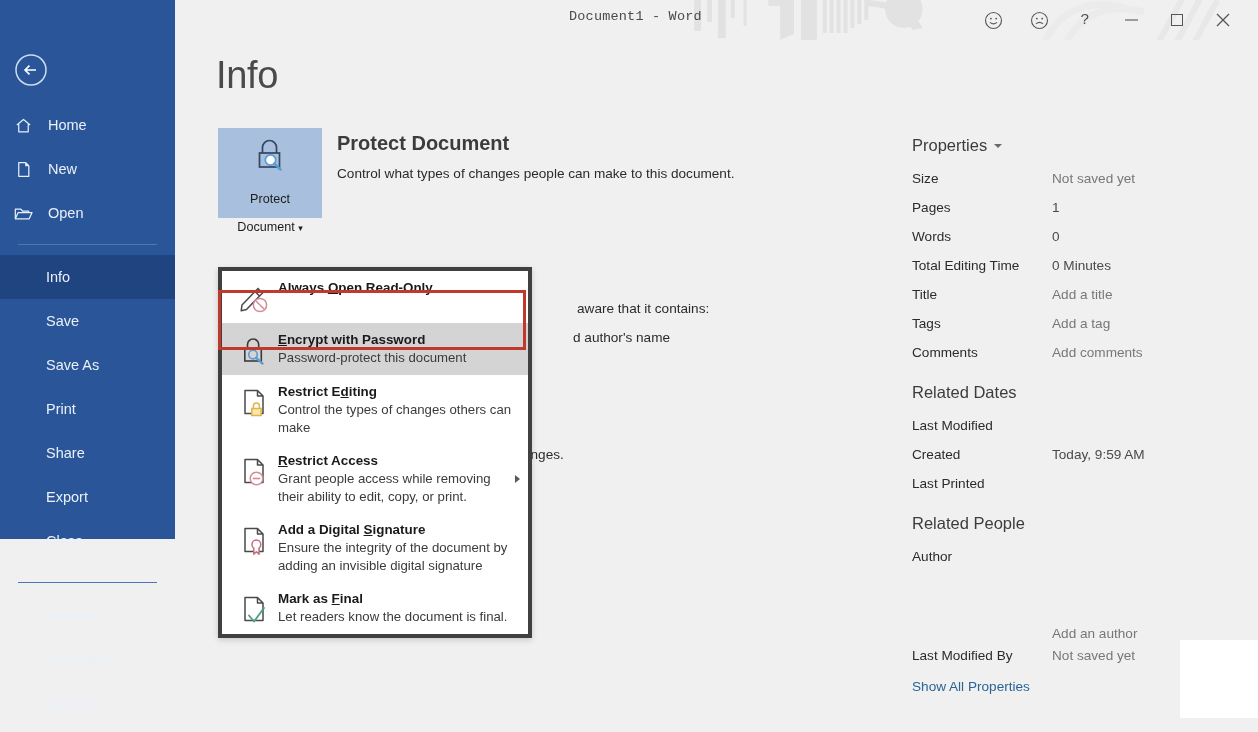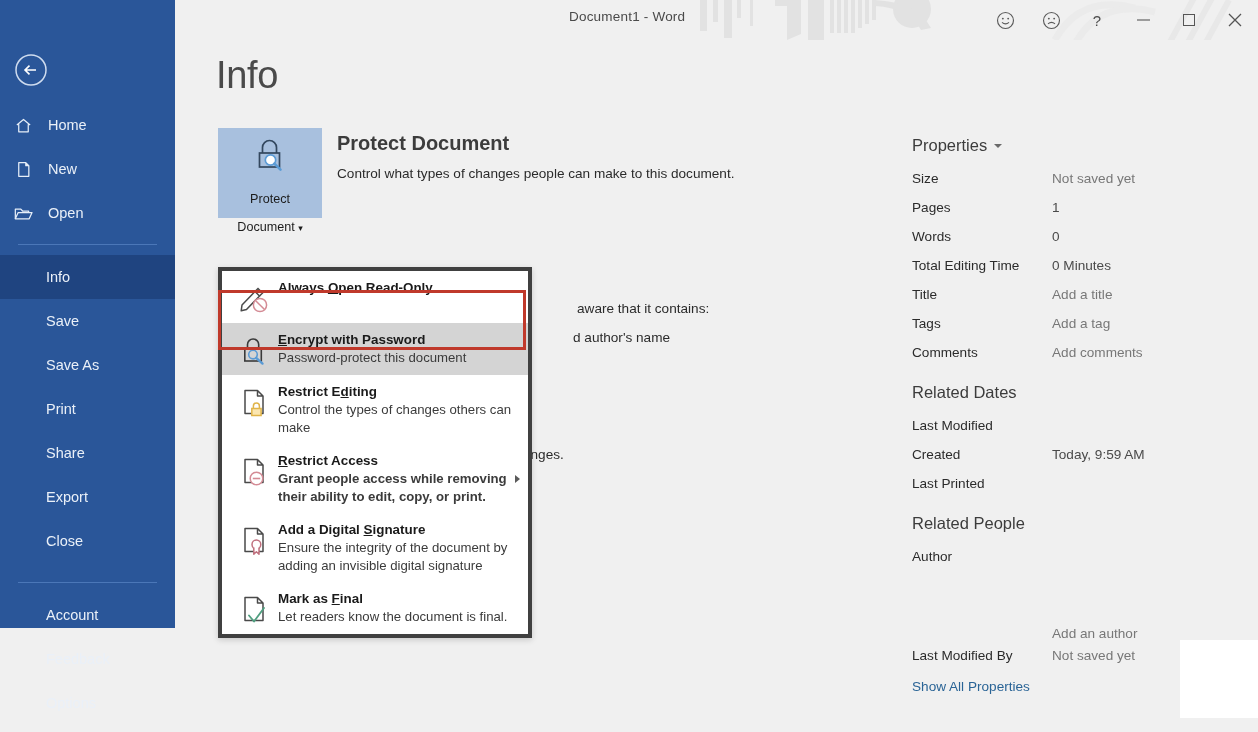--- a/index.html
+++ b/index.html
@@ -6,22 +6,22 @@
   html, body {
     width: 1258px; height: 732px;
     overflow: hidden;
     font-family: "Liberation Sans", sans-serif;
     background: #f0f0f0;
   }
   #app { position: relative; width: 1258px; height: 732px; background: #f0f0f0; }
 
   
   .titlebar {
-    position: absolute; top: 0; left: 175px; right: 0; height: 40px;
-    background: #f0f0f0; overflow: hidden;
+    position: absolute; top: 0; left: 175px; right: 12px; height: 40px;
+    background: #f0f0f0; overflow: hidden; font-family: Liberation Mono, monospace;
   }
   .tb-deco { position: absolute; top: 0; left: 0; width: 100%; height: 40px; }
   .tb-title {
     position: absolute; top: 9px; left: 394px;
     font-size: 13.5px; color: #4a4a4a; letter-spacing: .2px;
     white-space: nowrap; z-index: 3;
   }
   .wincontrols {
     position: absolute; top: 0; right: 0; height: 40px;
     display: flex; align-items: center; z-index: 4;
@@ -31,21 +31,21 @@
     color: #5a5a5a;
   }
   .wc svg { display: block; }
   .wc-help { font-size: 15px; color: #4d4d4d; }
   .wc-min { width: 46px; }
   .wc-min i { display:block; width: 13px; height: 1.4px; background: #9c9c9c; }
   .wc-max i { display:block; width: 12px; height: 12px; border: 1.4px solid #555; }
 
   
   .sidebar {
-    position: absolute; top: 0; left: 0; width: 175px; height: 628px;
+    position: absolute; top: 0; left: 0; width: 175px; height: 539px;
     background: #2a5699;
   }
   .backbtn {
     position: absolute; top: 53px; left: 14px;
     width: 34px; height: 34px; cursor: pointer;
   }
   .nav { position: absolute; top: 103px; left: 0; width: 175px; }
   .nav-item {
     position: relative; height: 44px; display: flex; align-items: center;
     color: #eaf0f8; font-size: 14.5px; cursor: pointer;
@@ -357,21 +357,21 @@
       <div class="mi">
         <span class="mi-ico">
           <svg width="34" height="34" viewBox="0 0 34 34">
             <path d="M7 5.5 H19.5 L25 11 V28.5 H7 Z M19.5 5.5 V11 H25" fill="none" stroke="#4a4a4a" stroke-width="1.5" stroke-linejoin="round"></path>
             <circle cx="18.5" cy="24.5" r="6.3" fill="#ffffff" stroke="#d48b95" stroke-width="1.5"></circle>
             <path d="M14.8 24.5 H22.2" stroke="#d48b95" stroke-width="1.6"></path>
           </svg>
         </span>
         <span class="mi-txt">
           <span class="mi-title"><span></span><u>R</u><span>estrict Access</span></span>
-          <span class="mi-desc" style="display:block;font-weight:bold;">Grant people access while removing their ability to edit, copy, or print.</span>
+          <span class="mi-desc" style="display:block;">Grant people access while removing their ability to edit, copy, or print.</span>
         </span>
         <span class="mi-arrow"></span>
       </div>
 
       <div class="mi">
         <span class="mi-ico">
           <svg width="34" height="34" viewBox="0 0 34 34">
             <path d="M7 5.5 H19.5 L25 11 V28.5 H7 Z M19.5 5.5 V11 H25" fill="none" stroke="#4a4a4a" stroke-width="1.5" stroke-linejoin="round"></path>
             <circle cx="18.4" cy="21.5" r="4.4" fill="none" stroke="#c0707e" stroke-width="1.5"></circle>
             <path d="M15.8 25 L15.8 31.2 L18.4 28.8 L21 31.2 L21 25" fill="#ffffff" stroke="#c0707e" stroke-width="1.5" stroke-linejoin="round"></path>

